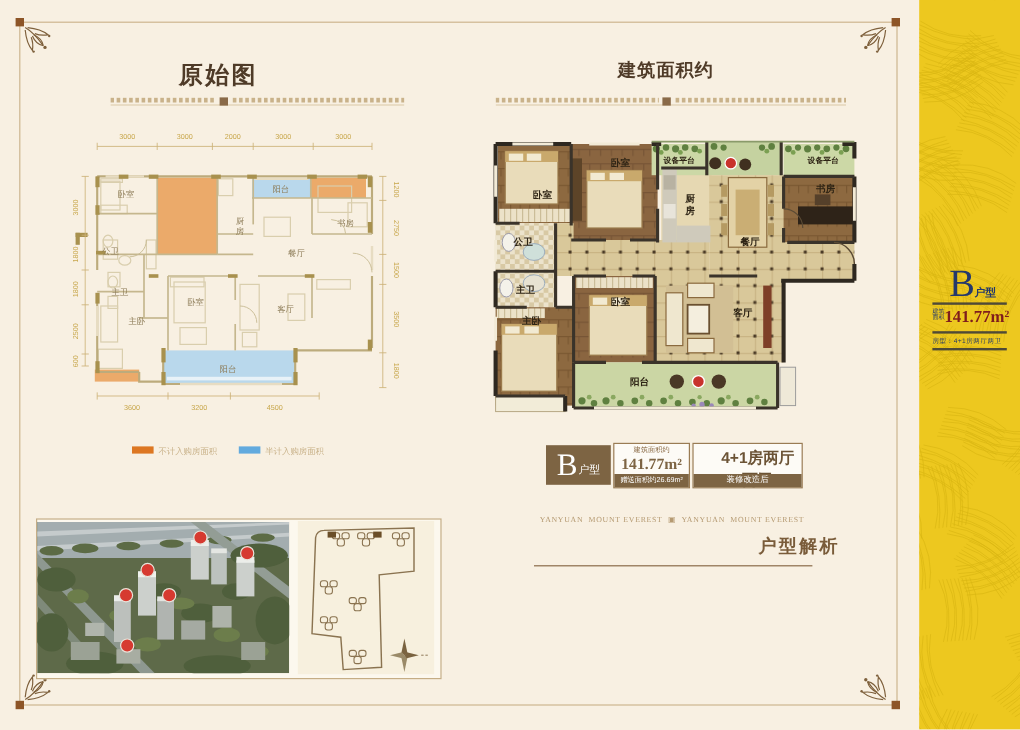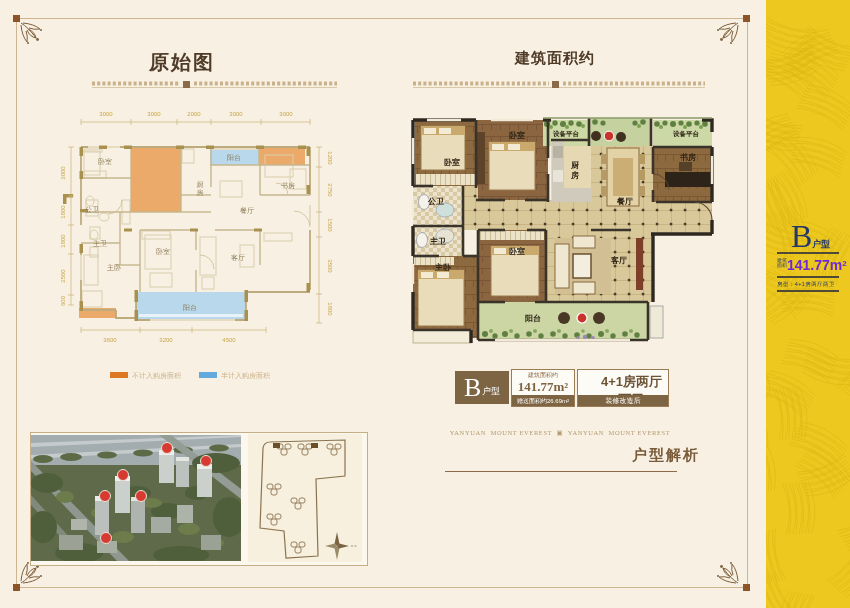--- a/index.html
+++ b/index.html
@@ -1125,20 +1125,20 @@
         <path d="M79.7,597.4 Q104.3,584.4 113.8,558.2"></path>
   </g>
     </svg>
 
   <div style="position:absolute;left:25px;top:218px;font-family:'Liberation Serif',serif;font-size:32px;color:#24396b;">B</div>
   <div style="position:absolute;left:46px;top:238px;font-size:9px;font-weight:bold;color:#24396b;">户型</div>
 
   <div style="position:absolute;left:11px;top:252px;width:62px;height:1.5px;background:#4f4a36;"></div>
 
   <div style="position:absolute;left:11px;top:258px;font-size:5px;color:#24396b;line-height:5px;">建筑<br>面积</div>
-  <div style="position:absolute;left:21px;top:257px;font-family:Liberation Sans, sans-serif;font-weight:bold;font-size:14px;color:#6d28d9;">141.77m<span style="font-size:8px;vertical-align:4px;">2</span></div>
+  <div style="position:absolute;left:21px;top:257px;font-family:Liberation Serif, serif;font-weight:bold;font-size:14px;color:#7f1d1d;">141.77m<span style="font-size:8px;vertical-align:4px;">2</span></div>
 
   <div style="position:absolute;left:11px;top:276px;width:62px;height:1.5px;background:#4f4a36;"></div>
 
   <div style="position:absolute;left:11px;top:281px;font-size:5.5px;color:#24396b;letter-spacing:0.4px;">房型：4+1房两厅两卫</div>
 
   <div style="position:absolute;left:11px;top:290px;width:62px;height:1.5px;background:#4f4a36;"></div>
 </div>
 
 </body></html>

